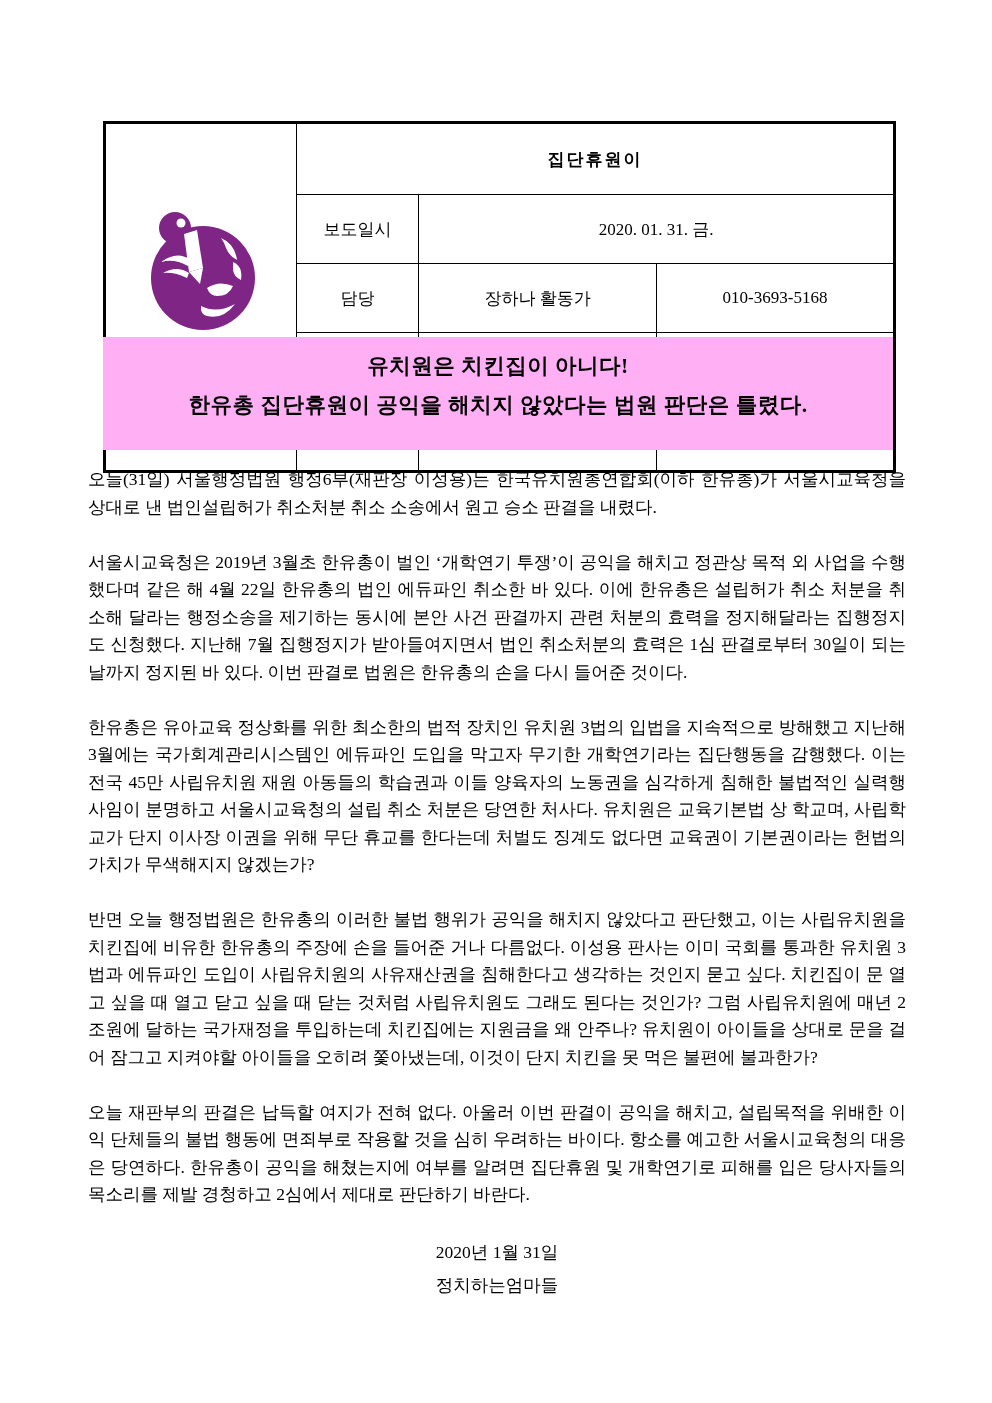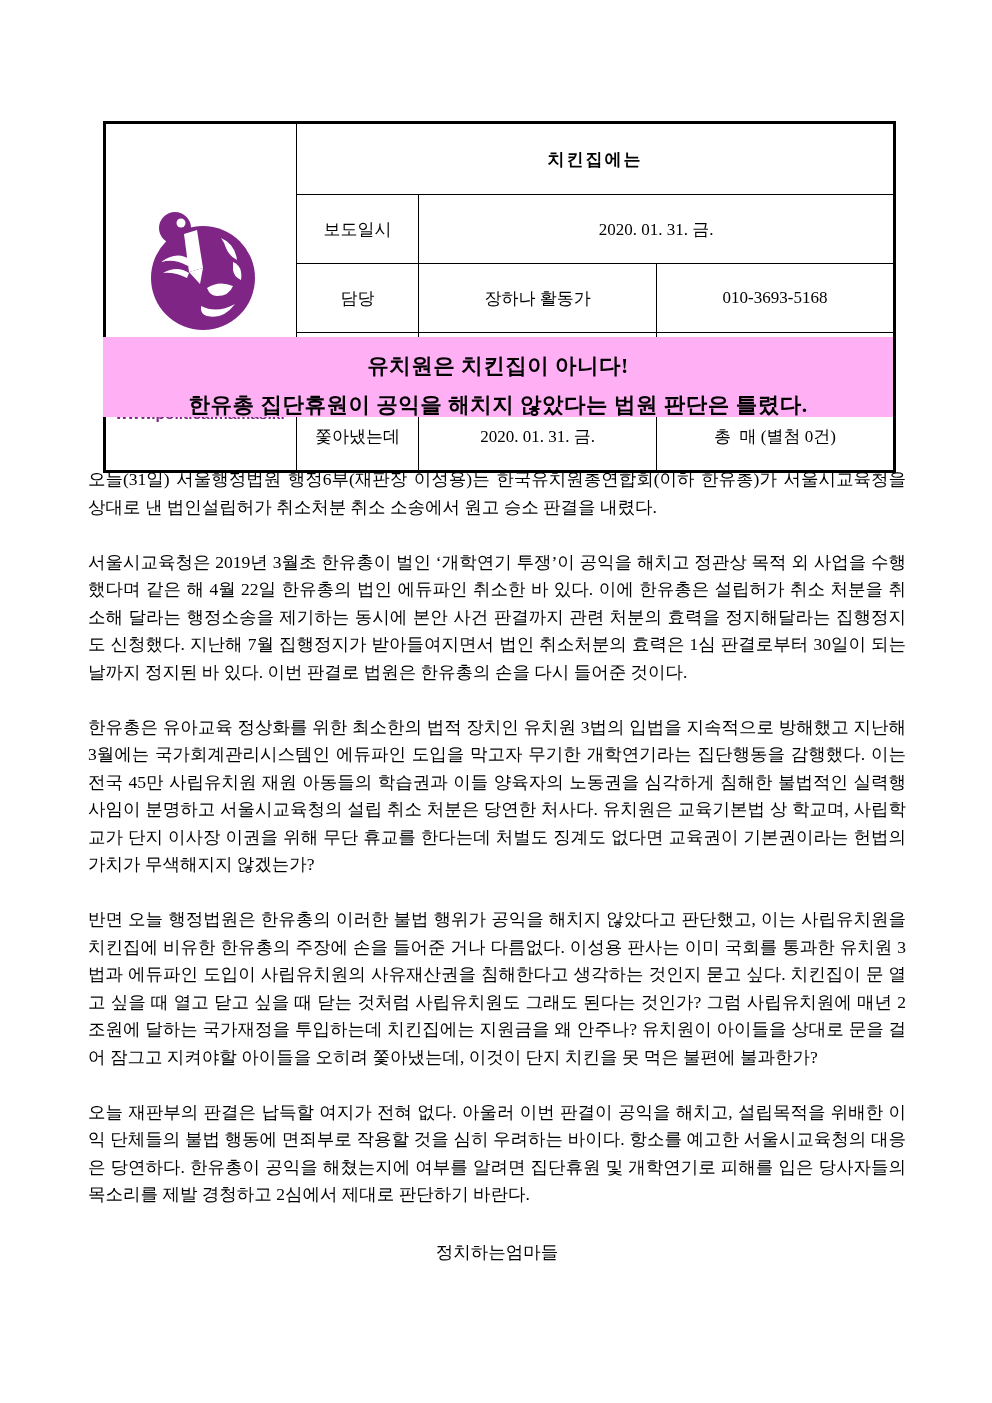--- a/index.html
+++ b/index.html
@@ -60,21 +60,21 @@
     color: var(--purple, #7e2585);
     line-height: 1.3;
   }
 
   
   .headline {
     position: absolute;
     top: 337px;
     left: 103px;
     width: 790px;
-    height: 80px;
+    height: 113px;
     background: var(--pink, #ffb0f5);
     text-align: center;
     padding-top: 10px;
   }
   .headline-line {
     font-size: 21.5px;
     font-weight: bold;
     line-height: 39px;
     letter-spacing: 0.5px;
   }
@@ -127,21 +127,21 @@
               <path d="M84 28 q14 6 16 22 q-8 -4 -11 -12 q-2 -6 -5 -10 z"></path>
               <path d="M96 52 q10 4 8 18 q-7 -3 -8 -10 z"></path>
               <path d="M70 78 q12 -8 26 -2 q-4 10 -16 10 q-7 0 -10 -8 z"></path>
               <path d="M64 96 q16 8 34 -2 q-12 16 -28 12 q-7 -2 -6 -10 z"></path>
             </g>
           </svg>
         </div>
         <div class="org-name">정치하는엄마들</div>
         <div class="org-url">www.politicalmamas.kr</div>
       </td>
-      <td class="title-cell" colspan="3">치킨집에는</td>
+      <td class="title-cell" colspan="3">집단휴원이</td>
     </tr>
     <tr class="row-h">
       <td>보도일시</td>
       <td colspan="2">2020. 01. 31. 금.</td>
     </tr>
     <tr class="row-h">
       <td>담당</td>
       <td>장하나 활동가</td>
       <td>010-3693-5168</td>
     </tr>
@@ -162,16 +162,17 @@
     <div class="headline-line">유치원은 치킨집이 아니다!</div>
     <div class="headline-line">한유총 집단휴원이 공익을 해치지 않았다는 법원 판단은 틀렸다.</div>
   </div>
 
   <div class="body-text">
     <p>오늘(31일) 서울행정법원 행정6부(재판장 이성용)는 한국유치원총연합회(이하 한유총)가 서울시교육청을 상대로 낸 법인설립허가 취소처분 취소 소송에서 원고 승소 판결을 내렸다.</p>
     <p>서울시교육청은 2019년 3월초 한유총이 벌인 ‘개학연기 투쟁’이 공익을 해치고 정관상 목적 외 사업을 수행했다며 같은 해 4월 22일 한유총의 법인 에듀파인 취소한 바 있다. 이에 한유총은 설립허가 취소 처분을 취소해 달라는 행정소송을 제기하는 동시에 본안 사건 판결까지 관련 처분의 효력을 정지해달라는 집행정지도 신청했다. 지난해 7월 집행정지가 받아들여지면서 법인 취소처분의 효력은 1심 판결로부터 30일이 되는 날까지 정지된 바 있다. 이번 판결로 법원은 한유총의 손을 다시 들어준 것이다.</p>
     <p>한유총은 유아교육 정상화를 위한 최소한의 법적 장치인 유치원 3법의 입법을 지속적으로 방해했고 지난해 3월에는 국가회계관리시스템인 에듀파인 도입을 막고자 무기한 개학연기라는 집단행동을 감행했다. 이는 전국 45만 사립유치원 재원 아동들의 학습권과 이들 양육자의 노동권을 심각하게 침해한 불법적인 실력행사임이 분명하고 서울시교육청의 설립 취소 처분은 당연한 처사다. 유치원은 교육기본법 상 학교며, 사립학교가 단지 이사장 이권을 위해 무단 휴교를 한다는데 처벌도 징계도 없다면 교육권이 기본권이라는 헌법의 가치가 무색해지지 않겠는가?</p>
     <p>반면 오늘 행정법원은 한유총의 이러한 불법 행위가 공익을 해치지 않았다고 판단했고, 이는 사립유치원을 치킨집에 비유한 한유총의 주장에 손을 들어준 거나 다름없다. 이성용 판사는 이미 국회를 통과한 유치원 3법과 에듀파인 도입이 사립유치원의 사유재산권을 침해한다고 생각하는 것인지 묻고 싶다. 치킨집이 문 열고 싶을 때 열고 닫고 싶을 때 닫는 것처럼 사립유치원도 그래도 된다는 것인가? 그럼 사립유치원에 매년 2조원에 달하는 국가재정을 투입하는데 치킨집에는 지원금을 왜 안주나? 유치원이 아이들을 상대로 문을 걸어 잠그고 지켜야할 아이들을 오히려 쫓아냈는데, 이것이 단지 치킨을 못 먹은 불편에 불과한가?</p>
     <p>오늘 재판부의 판결은 납득할 여지가 전혀 없다. 아울러 이번 판결이 공익을 해치고, 설립목적을 위배한 이익 단체들의 불법 행동에 면죄부로 작용할 것을 심히 우려하는 바이다. 항소를 예고한 서울시교육청의 대응은 당연하다. 한유총이 공익을 해쳤는지에 여부를 알려면 집단휴원 및 개학연기로 피해를 입은 당사자들의 목소리를 제발 경청하고 2심에서 제대로 판단하기 바란다.</p>
+    <div class="footer-date">2020년 1월 31일</div>
     <div class="footer-sig">정치하는엄마들</div>
   </div>
 
 </div>
 
 </body></html>

